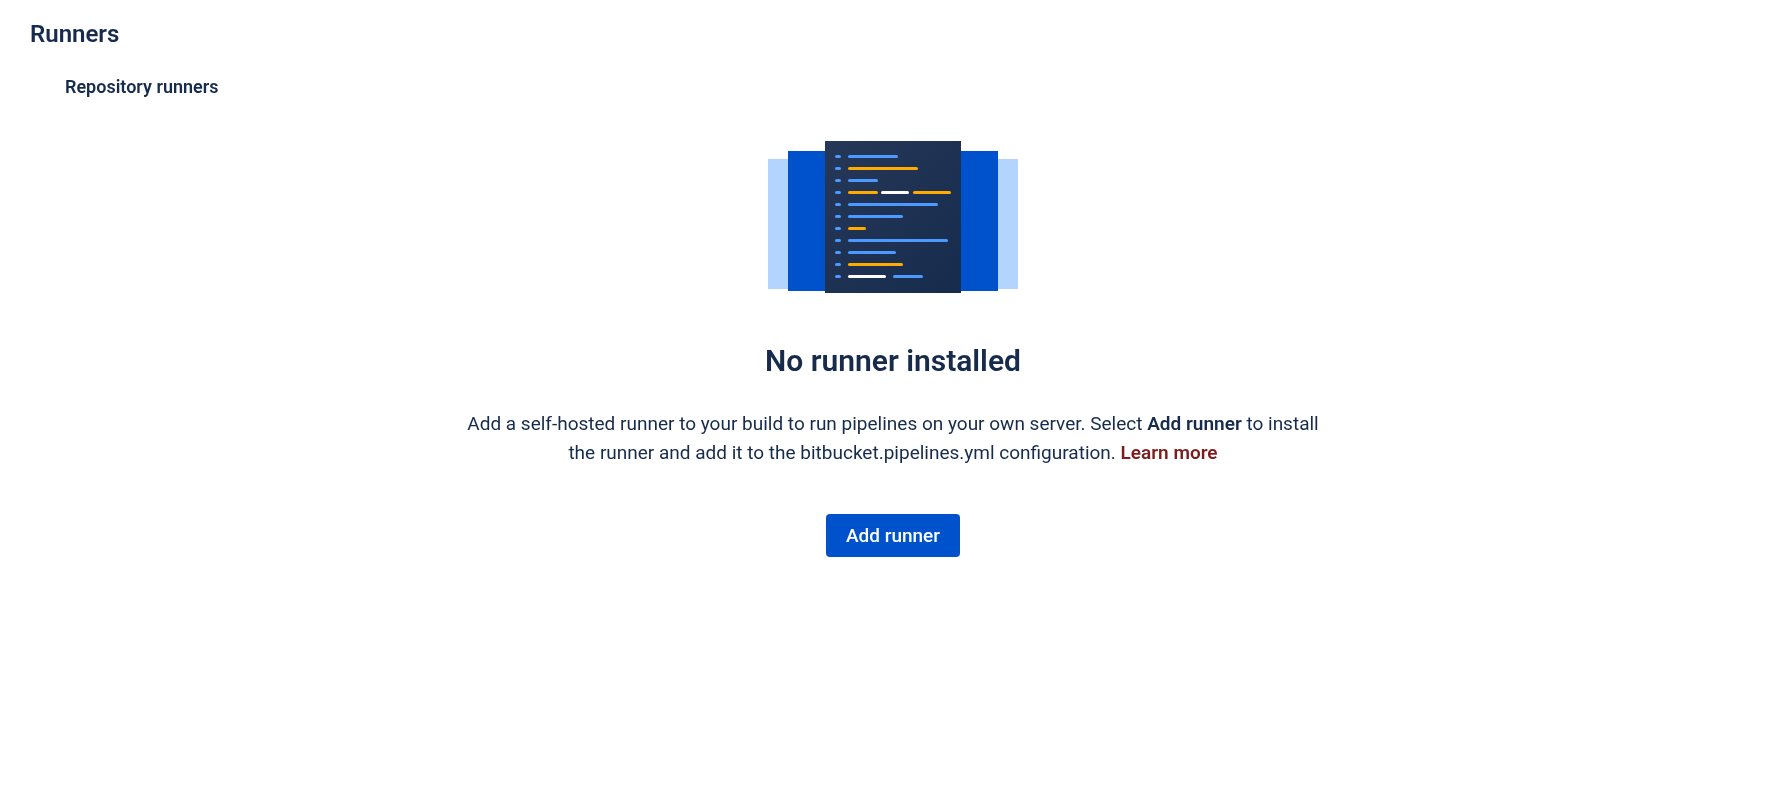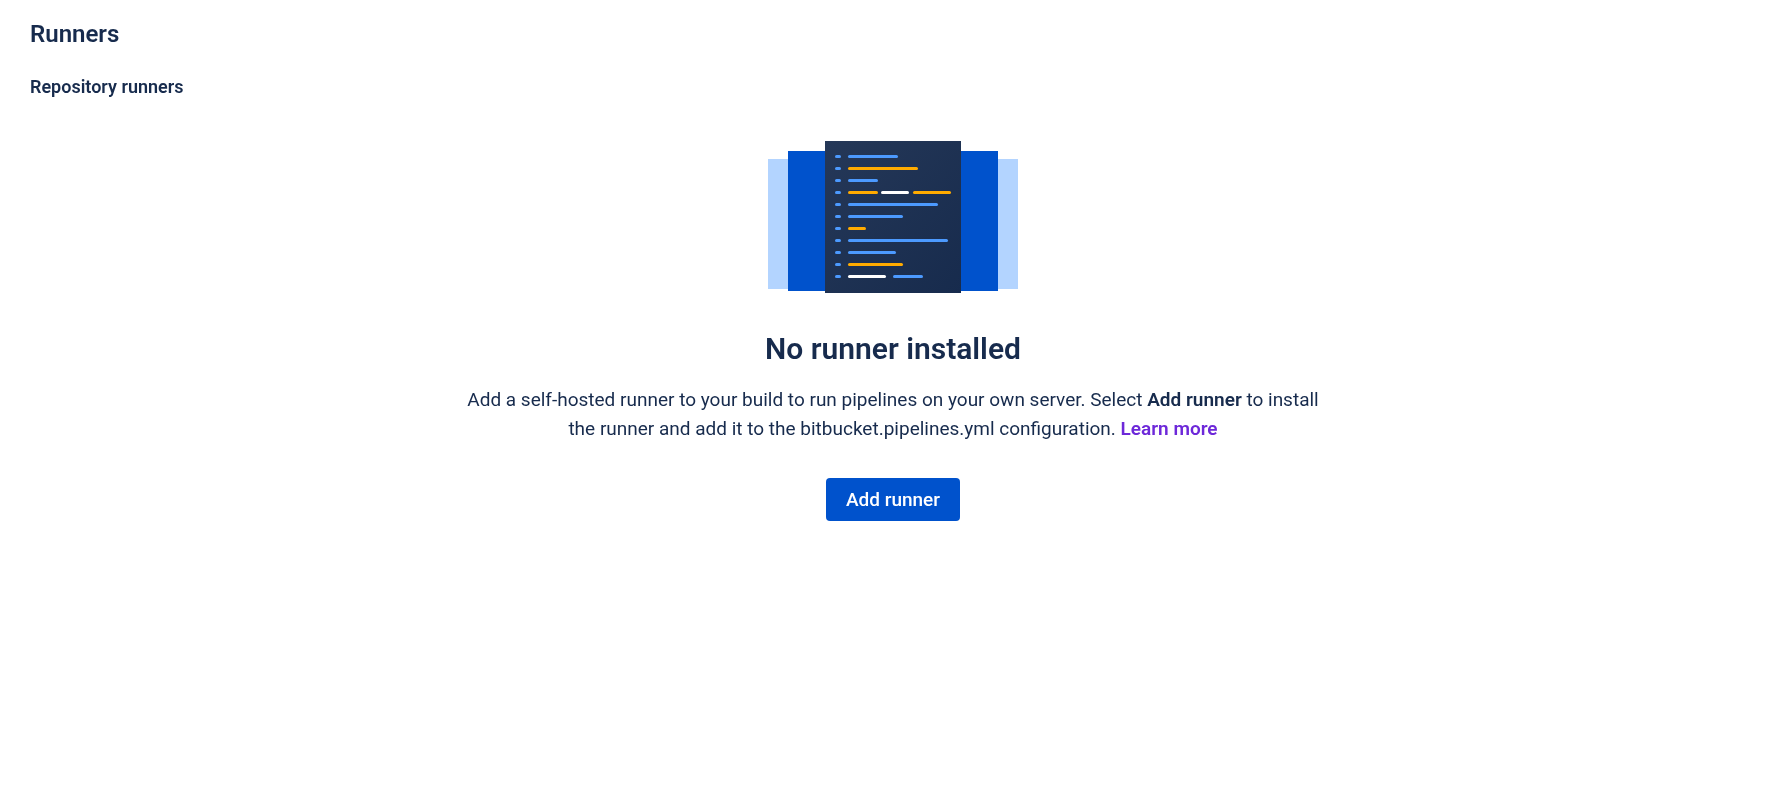--- a/index.html
+++ b/index.html
@@ -17,28 +17,30 @@
       font-size: 24px;
       font-weight: 600;
       color: #172B4D;
       margin-bottom: 28px;
     }
     .section-title {
       font-size: 18px;
       font-weight: 600;
       color: #172B4D;
       margin-bottom: 40px;
+      margin-left: 35px;
     }
     .empty-state {
       display: flex;
       flex-direction: column;
       align-items: center;
       max-width: 900px;
       margin: 0 auto;
       text-align: center;
+      gap: 12px;
     }
     .illustration {
       margin-bottom: 30px;
     }
     .empty-title {
       font-size: 30px;
       font-weight: 600;
       color: #172B4D;
       margin-bottom: 20px;
     }
@@ -46,21 +48,21 @@
       font-size: 19px;
       color: #172B4D;
       line-height: 1.5;
       max-width: 880px;
       margin-bottom: 35px;
     }
     .empty-description strong {
       font-weight: 600;
     }
     .learn-more-link {
-      color: #6d28d9;
+      color: #7f1d1d;
       font-weight: 600;
       text-decoration: none;
       cursor: pointer;
     }
     .add-button {
       background: #0052CC;
       color: #ffffff;
       border: none;
       border-radius: 4px;
       padding: 10px 20px;

